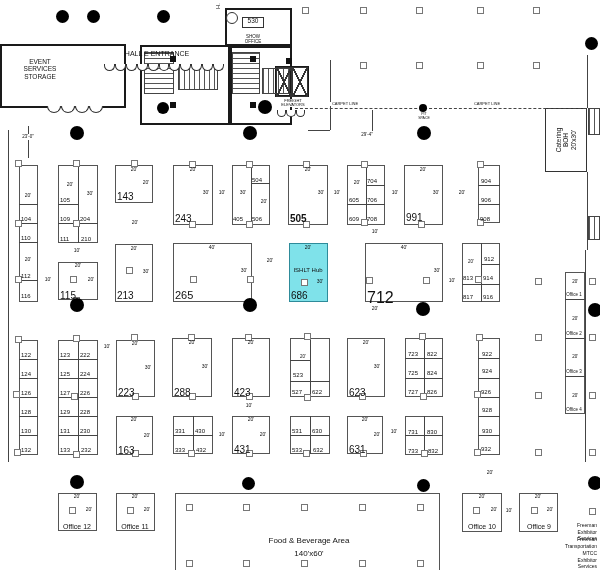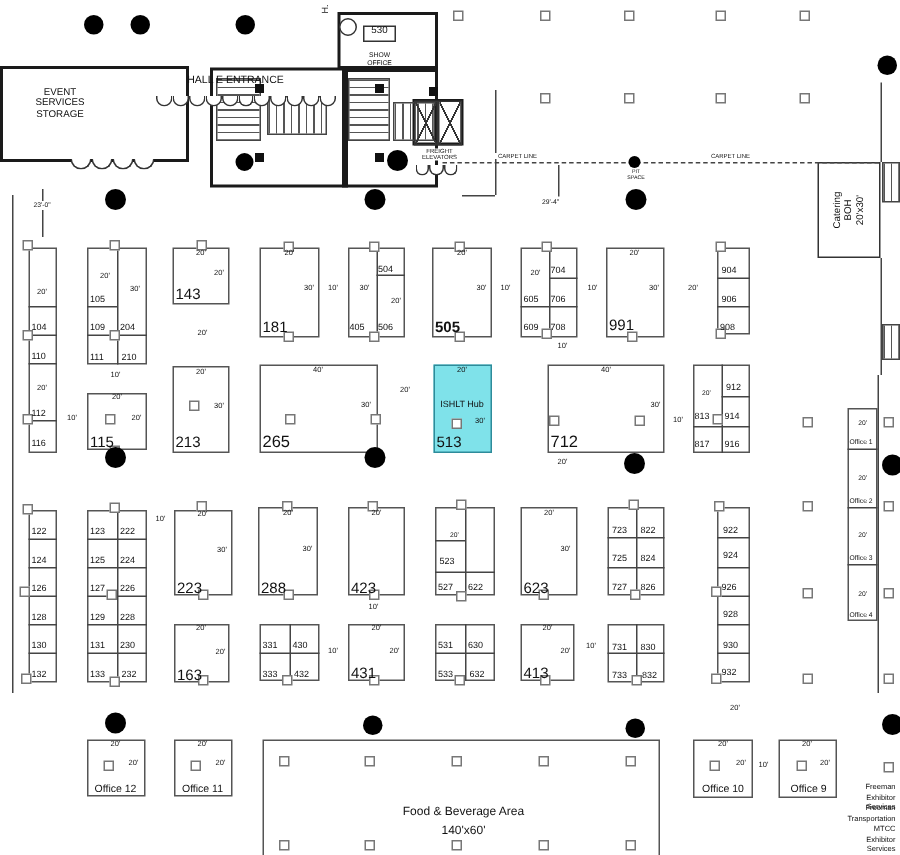--- a/index.html
+++ b/index.html
@@ -171,21 +171,21 @@
     <div class="txt" style="font-size: 6px; top: 196.64px; left: 60px;">105</div>
     <div class="txt" style="font-size: 6px; top: 215.64px; left: 60px;">109</div>
     <div class="txt" style="font-size: 6px; top: 215.64px; left: 80px;">204</div>
     <div class="txt" style="font-size: 6px; top: 235.64px; left: 60px;">111</div>
     <div class="txt" style="font-size: 6px; top: 235.64px; left: 81px;">210</div>
     <div class="txt txt-c" style="font-size: 5px; top: 167.2px; left: 134px; transform: translateX(-50%);">20'</div>
     <div class="txt txt-c" style="font-size: 5px; top: 180.2px; left: 146px; transform: translateX(-50%);">20'</div>
     <div class="txt" style="font-size: 10px; top: 191.4px; left: 117px;">143</div>
     <div class="txt txt-c" style="font-size: 5px; top: 167.2px; left: 193px; transform: translateX(-50%);">20'</div>
     <div class="txt txt-c" style="font-size: 5px; top: 190.2px; left: 206px; transform: translateX(-50%);">30'</div>
-    <div class="txt" style="font-size: 10px; top: 213.4px; left: 175px;">181</div>
+    <div class="txt" style="font-size: 10px; top: 213.4px; left: 175px;">243</div>
     <div class="txt" style="font-size: 6px; top: 176.64px; left: 252px;">504</div>
     <div class="txt txt-c" style="font-size: 5px; top: 190.2px; left: 243px; transform: translateX(-50%);">30'</div>
     <div class="txt txt-c" style="font-size: 5px; top: 199.2px; left: 264px; transform: translateX(-50%);">20'</div>
     <div class="txt" style="font-size: 6px; top: 215.64px; left: 233px;">405</div>
     <div class="txt" style="font-size: 6px; top: 215.64px; left: 252px;">506</div>
     <div class="txt txt-c" style="font-size: 5px; top: 167.2px; left: 308px; transform: translateX(-50%);">20'</div>
     <div class="txt txt-c" style="font-size: 5px; top: 190.2px; left: 321px; transform: translateX(-50%);">30'</div>
     <div class="txt" style="font-size: 10px; top: 213.4px; left: 290px; font-weight: bold;">505</div>
     <div class="txt txt-c" style="font-size: 5px; top: 180.2px; left: 357px; transform: translateX(-50%);">20'</div>
     <div class="txt" style="font-size: 6px; top: 177.64px; left: 367px;">704</div>
@@ -215,24 +215,24 @@
     <div class="txt" style="font-size: 10px; top: 290.4px; left: 60px;">115</div>
     <div class="txt txt-c" style="font-size: 5px; top: 246.2px; left: 134px; transform: translateX(-50%);">20'</div>
     <div class="txt txt-c" style="font-size: 5px; top: 269.2px; left: 146px; transform: translateX(-50%);">30'</div>
     <div class="txt" style="font-size: 10px; top: 290.4px; left: 117px;">213</div>
     <div class="txt txt-c" style="font-size: 5px; top: 245.2px; left: 212px; transform: translateX(-50%);">40'</div>
     <div class="txt txt-c" style="font-size: 5px; top: 268.2px; left: 244px; transform: translateX(-50%);">30'</div>
     <div class="txt" style="font-size: 11px; top: 288.84px; left: 175px;">265</div>
     <div class="txt txt-c" style="font-size: 5px; top: 245.2px; left: 308px; transform: translateX(-50%);">20'</div>
     <div class="txt txt-c" style="font-size: 6px; top: 266.64px; left: 308px; transform: translateX(-50%);">ISHLT Hub</div>
     <div class="txt txt-c" style="font-size: 5px; top: 279.2px; left: 320px; transform: translateX(-50%);">30'</div>
-    <div class="txt" style="font-size: 10px; top: 290.4px; left: 291px;">513</div>
+    <div class="txt" style="font-size: 10px; top: 290.4px; left: 291px;">686</div>
     <div class="txt txt-c" style="font-size: 5px; top: 245.2px; left: 404px; transform: translateX(-50%);">40'</div>
     <div class="txt txt-c" style="font-size: 5px; top: 268.2px; left: 437px; transform: translateX(-50%);">30'</div>
-    <div class="txt" style="font-size: 11px; top: 288.84px; left: 367px;">712</div>
+    <div class="txt" style="font-size: 16px; top: 288.84px; left: 367px;">712</div>
     <div class="txt" style="font-size: 6px; top: 255.64px; left: 484px;">912</div>
     <div class="txt txt-c" style="font-size: 4.5px; top: 259.48px; left: 471px; transform: translateX(-50%);">20'</div>
     <div class="txt" style="font-size: 6px; top: 274.64px; left: 463px;">813</div>
     <div class="txt" style="font-size: 6px; top: 274.64px; left: 483px;">914</div>
     <div class="txt" style="font-size: 6px; top: 293.64px; left: 463px;">817</div>
     <div class="txt" style="font-size: 6px; top: 293.64px; left: 483px;">916</div>
     <div class="txt" style="font-size: 6px; top: 351.64px; left: 21px;">122</div>
     <div class="txt" style="font-size: 6px; top: 370.64px; left: 21px;">124</div>
     <div class="txt" style="font-size: 6px; top: 389.64px; left: 21px;">126</div>
     <div class="txt" style="font-size: 6px; top: 408.64px; left: 21px;">128</div>
@@ -274,21 +274,21 @@
     <div class="txt" style="font-size: 6px; top: 446.64px; left: 196px;">432</div>
     <div class="txt txt-c" style="font-size: 5px; top: 417.2px; left: 251px; transform: translateX(-50%);">20'</div>
     <div class="txt txt-c" style="font-size: 5px; top: 432.2px; left: 263px; transform: translateX(-50%);">20'</div>
     <div class="txt" style="font-size: 10px; top: 444.4px; left: 234px;">431</div>
     <div class="txt" style="font-size: 6px; top: 427.64px; left: 292px;">531</div>
     <div class="txt" style="font-size: 6px; top: 427.64px; left: 312px;">630</div>
     <div class="txt" style="font-size: 6px; top: 446.64px; left: 292px;">533</div>
     <div class="txt" style="font-size: 6px; top: 446.64px; left: 313px;">632</div>
     <div class="txt txt-c" style="font-size: 5px; top: 417.2px; left: 365px; transform: translateX(-50%);">20'</div>
     <div class="txt txt-c" style="font-size: 5px; top: 432.2px; left: 377px; transform: translateX(-50%);">20'</div>
-    <div class="txt" style="font-size: 10px; top: 444.4px; left: 349px;">413</div>
+    <div class="txt" style="font-size: 10px; top: 444.4px; left: 349px;">631</div>
     <div class="txt" style="font-size: 6px; top: 350.64px; left: 408px;">723</div>
     <div class="txt" style="font-size: 6px; top: 350.64px; left: 427px;">822</div>
     <div class="txt" style="font-size: 6px; top: 369.64px; left: 408px;">725</div>
     <div class="txt" style="font-size: 6px; top: 369.64px; left: 427px;">824</div>
     <div class="txt" style="font-size: 6px; top: 388.64px; left: 408px;">727</div>
     <div class="txt" style="font-size: 6px; top: 388.64px; left: 427px;">826</div>
     <div class="txt" style="font-size: 6px; top: 428.64px; left: 408px;">731</div>
     <div class="txt" style="font-size: 6px; top: 428.64px; left: 427px;">830</div>
     <div class="txt" style="font-size: 6px; top: 447.64px; left: 408px;">733</div>
     <div class="txt" style="font-size: 6px; top: 447.64px; left: 428px;">832</div>

